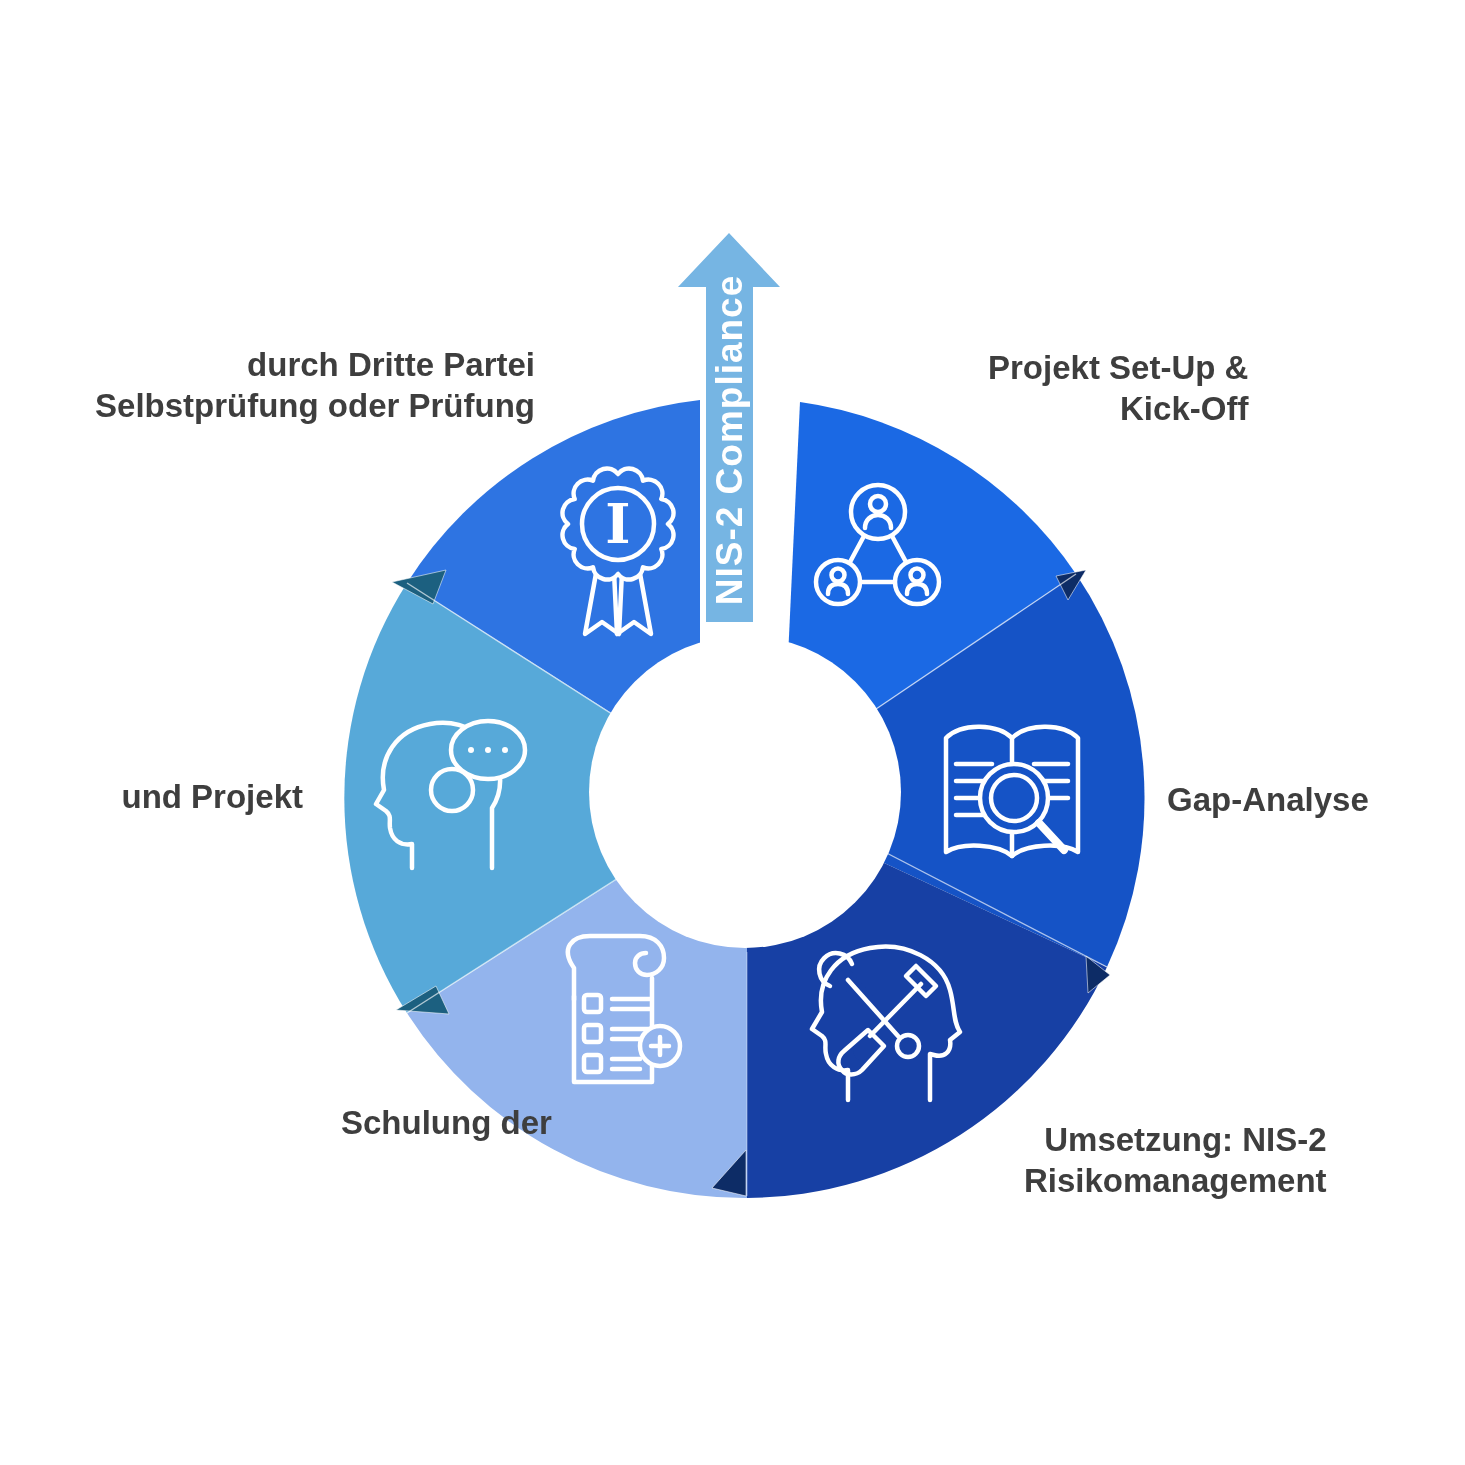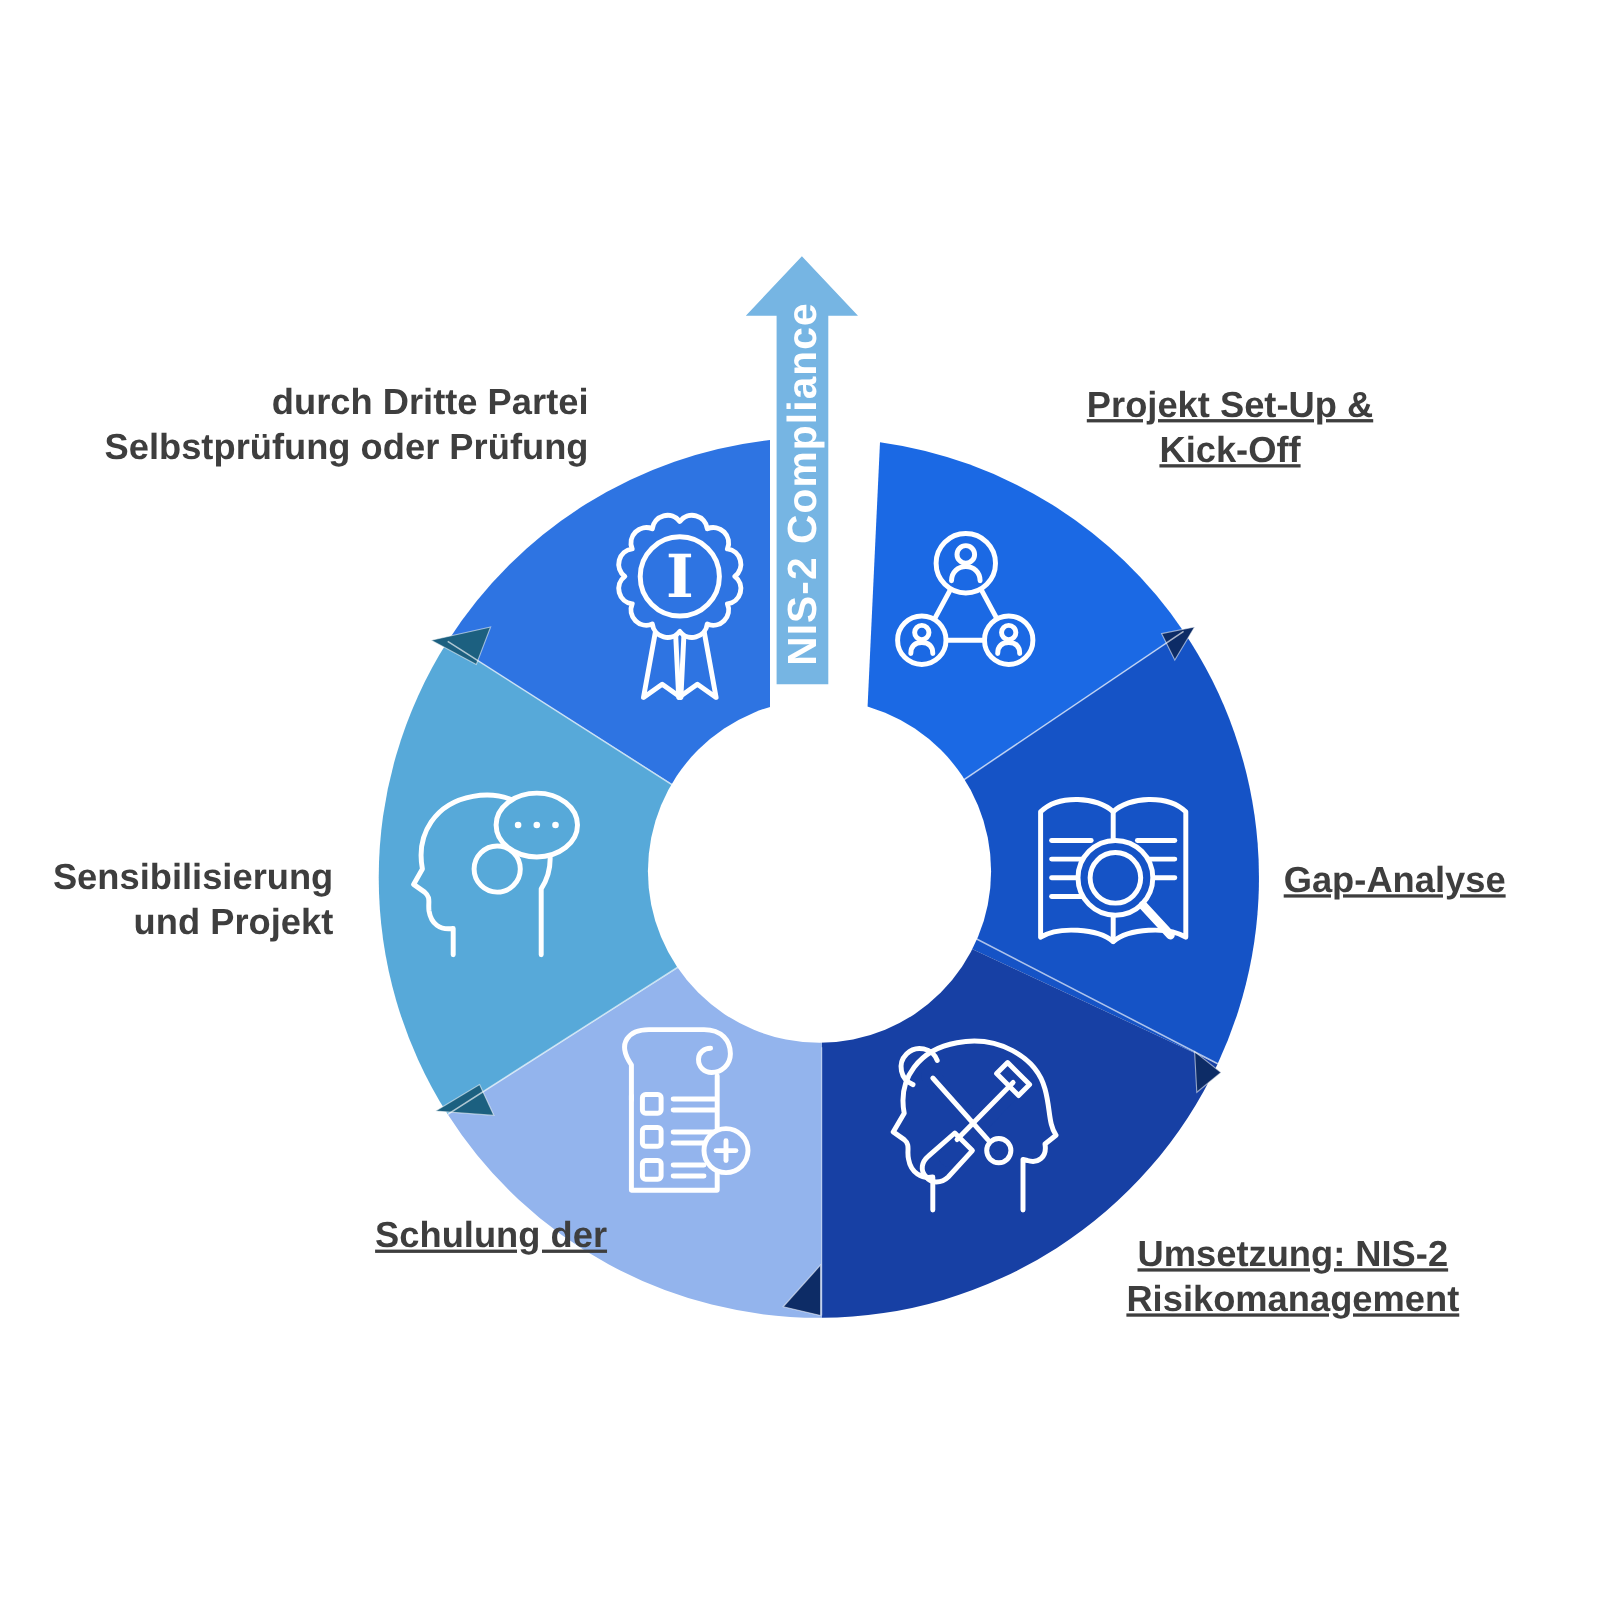--- a/index.html
+++ b/index.html
@@ -13,21 +13,21 @@
   .stage svg{position:absolute;left:0;top:0;}
   .seg-label{
     position:absolute;
     font-weight:700;
     font-size:33px;
     line-height:41px;
     color:#3E3E3E;
     white-space:nowrap;
   }
   .seg-label.align-right{text-align:right;}
-  .seg-label.align-left{text-align:center;text-decoration:underline;}
+  .seg-label.align-left{text-align:right;}
   .icon{fill:none;stroke:#ffffff;stroke-width:4.5;stroke-linecap:round;stroke-linejoin:round;}
   .hairline{stroke:rgba(255,255,255,0.65);stroke-width:1.4;}
   .fold{stroke:rgba(255,255,255,0.55);stroke-width:1;}
   .arrow-text{
     font-family:"Liberation Sans", sans-serif;
     font-weight:600;
     font-size:37px;
     letter-spacing:1px;
     fill:#ffffff;
   }
@@ -169,17 +169,16 @@
   <div class="seg-label align-left" style="left:1024px;top:1119px;">
     <div>Umsetzung: NIS-2</div>
     <div>Risikomanagement</div>
   </div>
 
   <div class="seg-label align-left" style="left:341px;top:1102px;">
     <div>Schulung der</div>
   </div>
 
   <div class="seg-label align-right" style="right:1162px;top:776px;">
-    <div>Sensibilisierung</div>
     <div>und Projekt</div>
   </div>
 
 </div>
 
 </body></html>

